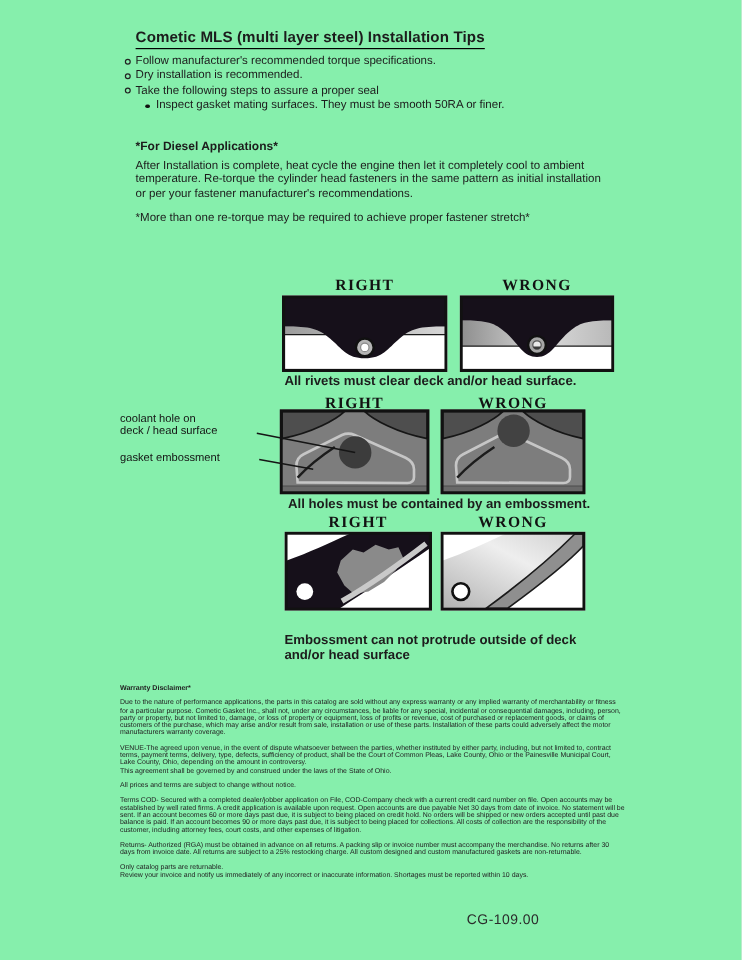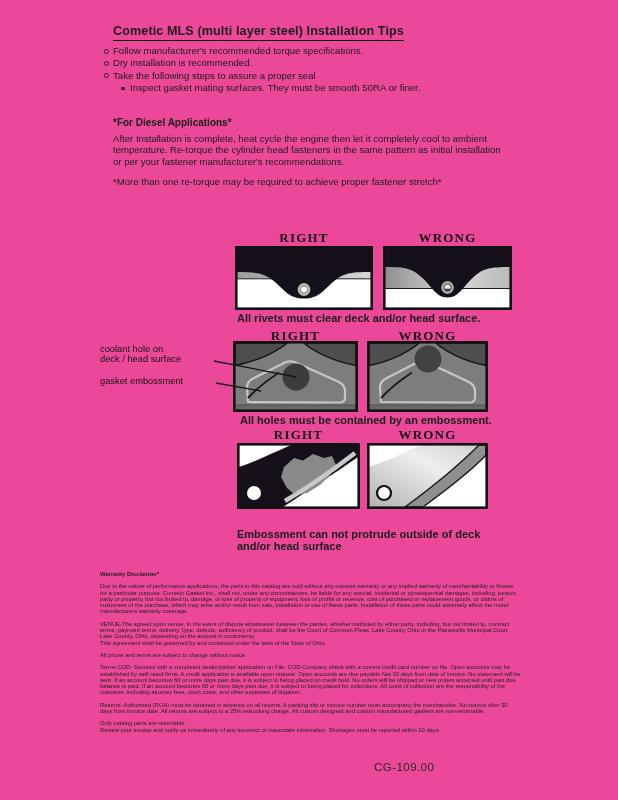--- a/index.html
+++ b/index.html
@@ -1,17 +1,17 @@
 <!DOCTYPE html>
 <html><head>
 <meta charset="utf-8">
 <style>
   html,body{margin:0;padding:0;background:#e8e8e8;}
   .page{
-    position:relative;width:618px;height:800px;background:#ec4899;
+    position:relative;width:618px;height:800px;background:#86efac;
     font-family:"Liberation Sans","DejaVu Sans",sans-serif;color:#1c1c1c;
     overflow:hidden;margin:0 auto;
   }
   .abs{position:absolute;}
   .doc-title{
     left:113px;top:24px;font-size:12.6px;font-weight:bold;
     border-bottom:1.6px solid #000;padding-bottom:2px;letter-spacing:.1px;
   }
   .tips{left:103px;top:45px;font-size:9.6px;line-height:12.4px;width:430px;}
   .tip-l1{position:relative;padding-left:10px;}
@@ -24,21 +24,21 @@
   .diesel-paras{left:113px;top:133px;width:412px;font-size:9.6px;line-height:11.4px;}
   .diesel-paras p{margin:0 0 8.5px 0;white-space:pre-line;}
   .rw-label{font-size:13px;font-weight:bold;letter-spacing:1.2px;text-align:center;color:#121212;font-family:Liberation Serif, serif;}
   .caption{font-size:11px;font-weight:bold;white-space:pre-line;line-height:12px;}
   .callout{font-size:9.3px;line-height:10.4px;text-align:left;white-space:pre-line;color:#141414;}
   .overlay{z-index:5;pointer-events:none;}
   .disclaimer{left:100px;top:571px;width:421px;font-size:5.8px;line-height:6.3px;color:#222;}
   .disclaimer h4{margin:0 0 6px 0;font-size:5.9px;}
   .disclaimer p{margin:0 0 6px 0;}
   .disclaimer p.tight{margin-bottom:0;}
-  .footer-code{left:374px;top:760px;font-size:11.6px;letter-spacing:.4px;color:#2a2a2a;}
+  .footer-code{left:389px;top:760px;font-size:11.6px;letter-spacing:.4px;color:#2a2a2a;}
   figure{margin:0;}
 </style>
 </head>
 <body>
 
 <div class="page">
 
   <div class="abs doc-title">Cometic MLS (multi layer steel) Installation Tips</div>
 
   <div class="abs tips">

